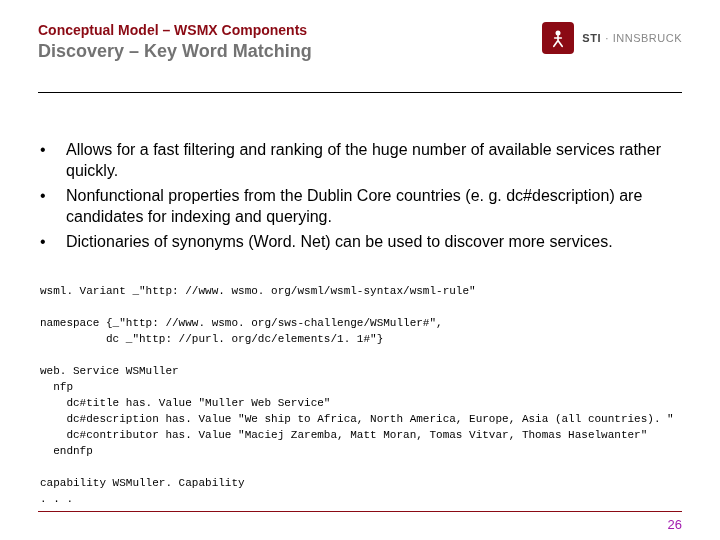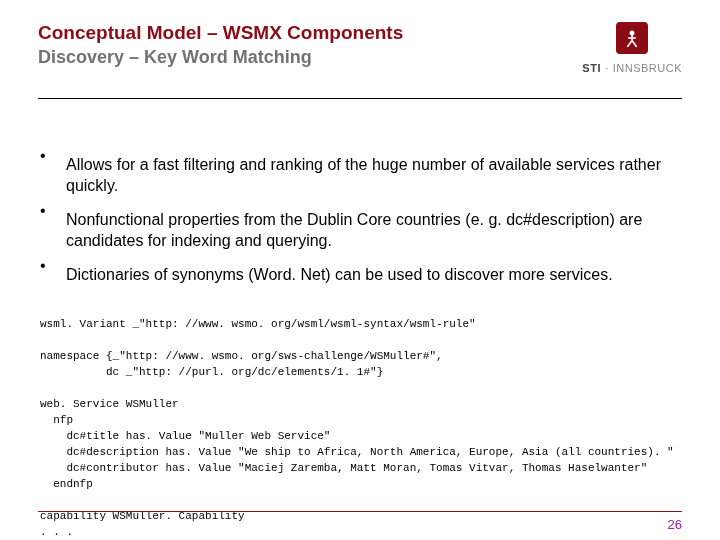--- a/index.html
+++ b/index.html
@@ -9,21 +9,21 @@
     background: #ffffff;
     font-family: Arial, Helvetica, sans-serif;
     color: #000;
     position: relative;
     overflow: hidden;
   }
   .slide {
     padding: 22px 38px 0 38px;
   }
   .title {
-    font-size: 19px;
+    font-size: 14px;
     font-weight: bold;
     color: #8b0a14;
     line-height: 1.2;
   }
   .subtitle {
     font-size: 18px;
     font-weight: bold;
     color: #737373;
     margin-top: 2px;
   }
@@ -32,21 +32,20 @@
     border: none;
     border-top: 1.5px solid #000;
   }
   .logo-area {
     position: absolute;
     top: 22px;
     right: 38px;
     display: flex;
     align-items: center;
     gap: 8px;
-    flex-direction: column;
   }
   .logo-box {
     width: 32px;
     height: 32px;
     background: #8b0a14;
     border-radius: 4px;
     display: flex;
     align-items: center;
     justify-content: center;
   }
@@ -70,21 +69,21 @@
   .bullets li {
     display: flex;
     margin-bottom: 4px;
   }
   .bullets .dot {
     width: 26px;
     flex-shrink: 0;
     text-align: left;
     font-size: 16px;
   }
-  .bullets .text { flex: 1; margin-top: 9px; }
+  .bullets .text { flex: 1; }
   .code-block {
     margin-top: 32px;
     font-family: "Courier New", Courier, monospace;
     font-size: 11px;
     line-height: 1.45;
     white-space: pre;
     color: #000;
   }
   .footer-rule {
     position: absolute;

